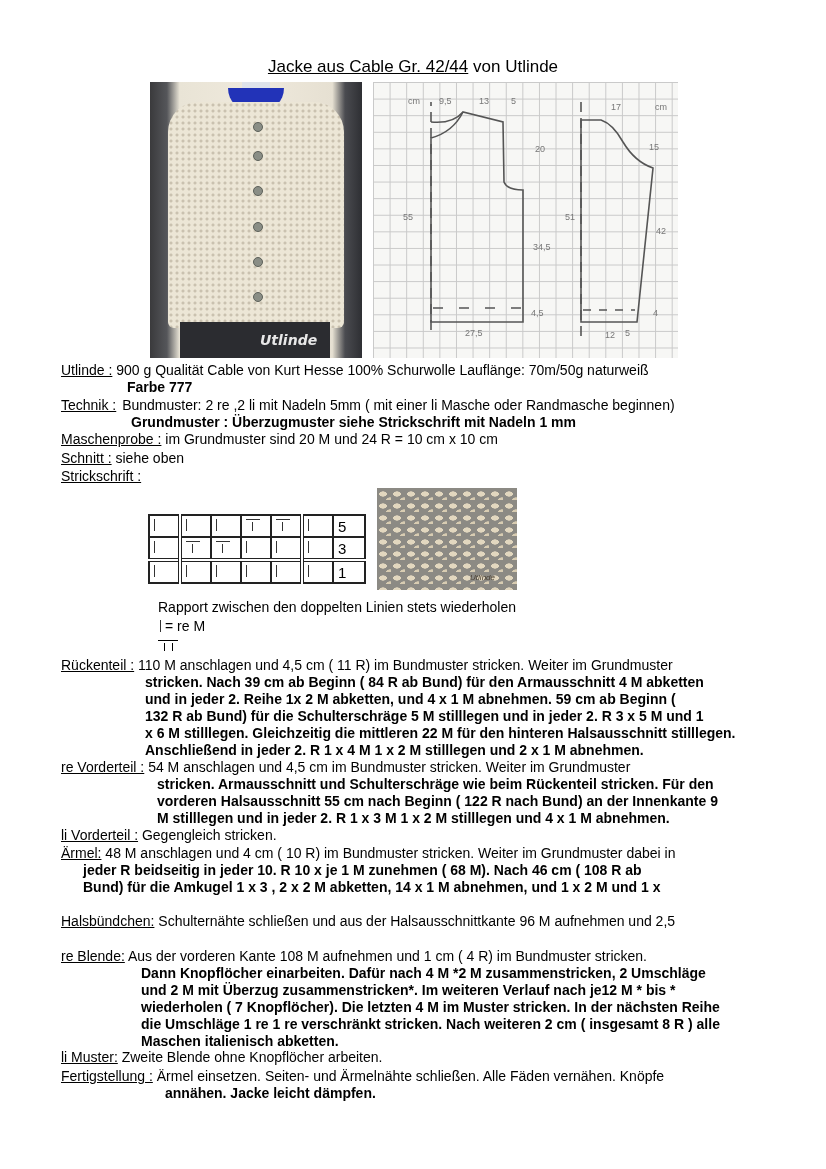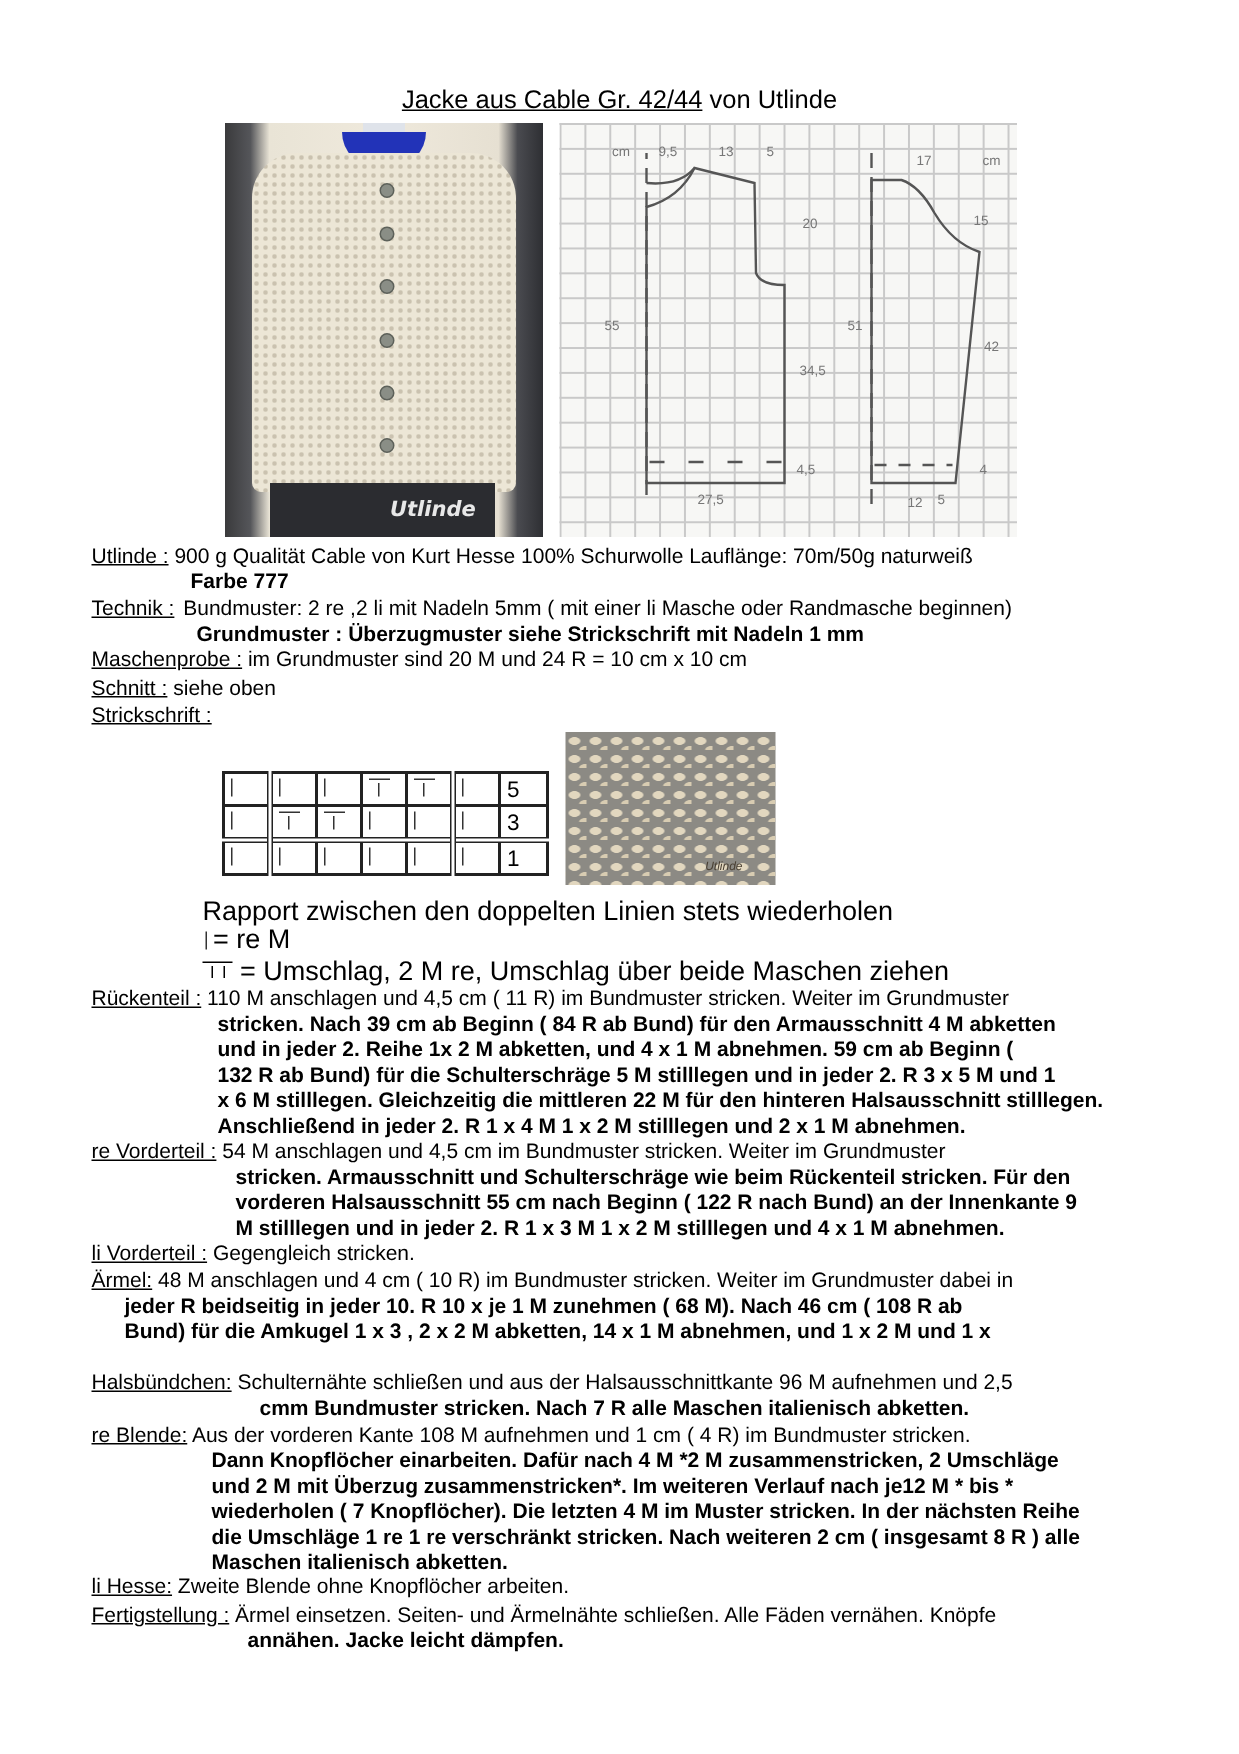--- a/index.html
+++ b/index.html
@@ -70,21 +70,21 @@
     .sym-t::before { content: ""; position: absolute; left: 0; top: 0; width: 14px; height: 1px; background: #333; }
     .sym-t::after { content: ""; position: absolute; left: 6px; top: 3px; width: 1px; height: 9px; background: #333; }
     .swatch {
       position: absolute; left: 377px; top: 488px; width: 140px; height: 102px;
       background:
         radial-gradient(ellipse 6px 4px at 6px 6px, #e2d7bf 60%, transparent 70%) 0 0 / 14px 12px,
         radial-gradient(ellipse 6px 4px at 13px 12px, #d8ccb2 60%, transparent 70%) 0 0 / 14px 12px,
         #8c8a84;
     }
     .swatch span { position: absolute; right: 22px; bottom: 8px; font-size: 8px; color: #4a4033; font-style: italic; }
-    .legend { position: absolute; left: 135px; font-size: 18px; line-height: 17px; }
+    .legend { position: absolute; left: 158px; font-size: 14px; line-height: 17px; }
     .legend .tt { display: inline-block; width: 20px; height: 10px; border-top: 1px solid #000; position: relative; vertical-align: 1px; }
     .legend .tt::before, .legend .tt::after { content:""; position:absolute; top:2px; width:1px; height:8px; background:#000; }
     .legend .tt::before { left: 6px; } .legend .tt::after { left: 14px; }
     .legend .ki { display:inline-block; width:1px; height:12px; background:#333; margin: 0 4px 0 2px; vertical-align:-1px; }
   </style>
 </head>
 <body>
 
 <div class="title">
   <b>Jacke aus Cable Gr. 42/44</b>
@@ -199,21 +199,20 @@
 <div class="swatch">
   <span>Utlinde</span>
 </div>
 
 <div class="legend" style="top:599px">Rapport  zwischen den doppelten Linien stets wiederholen</div>
 <div class="legend" style="top:618px">
   <span class="ki"></span><span>= re M</span>
 </div>
 <div class="legend" style="top:639px">
   <span class="tt"></span>
-  <span>= Umschlag, 2 M re, Umschlag über beide Maschen ziehen</span>
 </div>
 
 <div class="section" style="top:657px">
   <span class="label">Rückenteil :</span>
   <span>110 M anschlagen und 4,5 cm ( 11 R) im Bundmuster stricken. Weiter im Grundmuster</span>
   <span class="indent" style="padding-left:84px">stricken. Nach 39 cm ab Beginn ( 84 R ab Bund) für den Armausschnitt 4 M abketten</span>
   <span class="indent" style="padding-left:84px">und in jeder 2. Reihe 1x 2 M abketten, und 4 x 1 M abnehmen. 59 cm ab Beginn (</span>
   <span class="indent" style="padding-left:84px">132 R ab Bund)  für die Schulterschräge 5 M stilllegen und in jeder 2. R 3 x 5 M und 1</span>
   <span class="indent" style="padding-left:84px">x 6 M stilllegen.  Gleichzeitig die mittleren 22 M für den hinteren Halsausschnitt stilllegen.</span>
   <span class="indent" style="padding-left:84px">Anschließend in jeder 2. R 1 x 4 M 1 x 2 M stilllegen und 2 x 1 M abnehmen.</span>
@@ -235,35 +234,34 @@
 <div class="section" style="top:845px">
   <span class="label">Ärmel:</span>
   <span>48 M anschlagen und 4 cm ( 10 R)  im Bundmuster stricken. Weiter im Grundmuster dabei in</span>
   <span class="indent" style="padding-left:22px">jeder R beidseitig in jeder 10. R 10 x  je 1 M zunehmen ( 68 M). Nach 46 cm ( 108 R ab</span>
   <span class="indent" style="padding-left:22px">Bund) für die Amkugel 1 x 3 , 2 x 2 M abketten, 14 x 1 M abnehmen, und 1 x 2 M und 1 x</span>
 </div>
 
 <div class="section" style="top:913px">
   <span class="label">Halsbündchen:</span>
   <span>Schulternähte schließen und aus der Halsausschnittkante 96 M aufnehmen und 2,5</span>
-  <span class="indent" style="padding-left:112px">cmm Bundmuster stricken. Nach 7 R alle Maschen italienisch abketten.</span>
 </div>
 
 <div class="section" style="top:948px">
   <span class="label">re Blende:</span>
   <span>Aus der vorderen Kante 108 M aufnehmen und 1 cm ( 4 R) im Bundmuster stricken.</span>
   <span class="indent" style="padding-left:80px">Dann Knopflöcher einarbeiten. Dafür nach 4 M *2 M zusammenstricken, 2 Umschläge</span>
   <span class="indent" style="padding-left:80px">und 2 M mit Überzug zusammenstricken*. Im weiteren Verlauf nach je12 M * bis *</span>
   <span class="indent" style="padding-left:80px">wiederholen ( 7 Knopflöcher). Die letzten 4 M im Muster stricken. In der nächsten Reihe</span>
   <span class="indent" style="padding-left:80px">die Umschläge 1 re 1 re verschränkt stricken. Nach weiteren 2 cm  ( insgesamt 8 R ) alle</span>
   <span class="indent" style="padding-left:80px">Maschen italienisch abketten.</span>
 </div>
 
 <div class="section" style="top:1049px">
-  <span class="label">li Hesse:</span>
+  <span class="label">li Muster:</span>
   <span>Zweite Blende ohne Knopflöcher arbeiten.</span>
 </div>
 
 <div class="section" style="top:1068px">
   <span class="label">Fertigstellung :</span>
   <span>Ärmel einsetzen. Seiten- und Ärmelnähte schließen. Alle Fäden vernähen. Knöpfe</span>
   <span class="indent" style="padding-left:104px">annähen. Jacke leicht dämpfen.</span>
 </div>
 
 </body></html>

